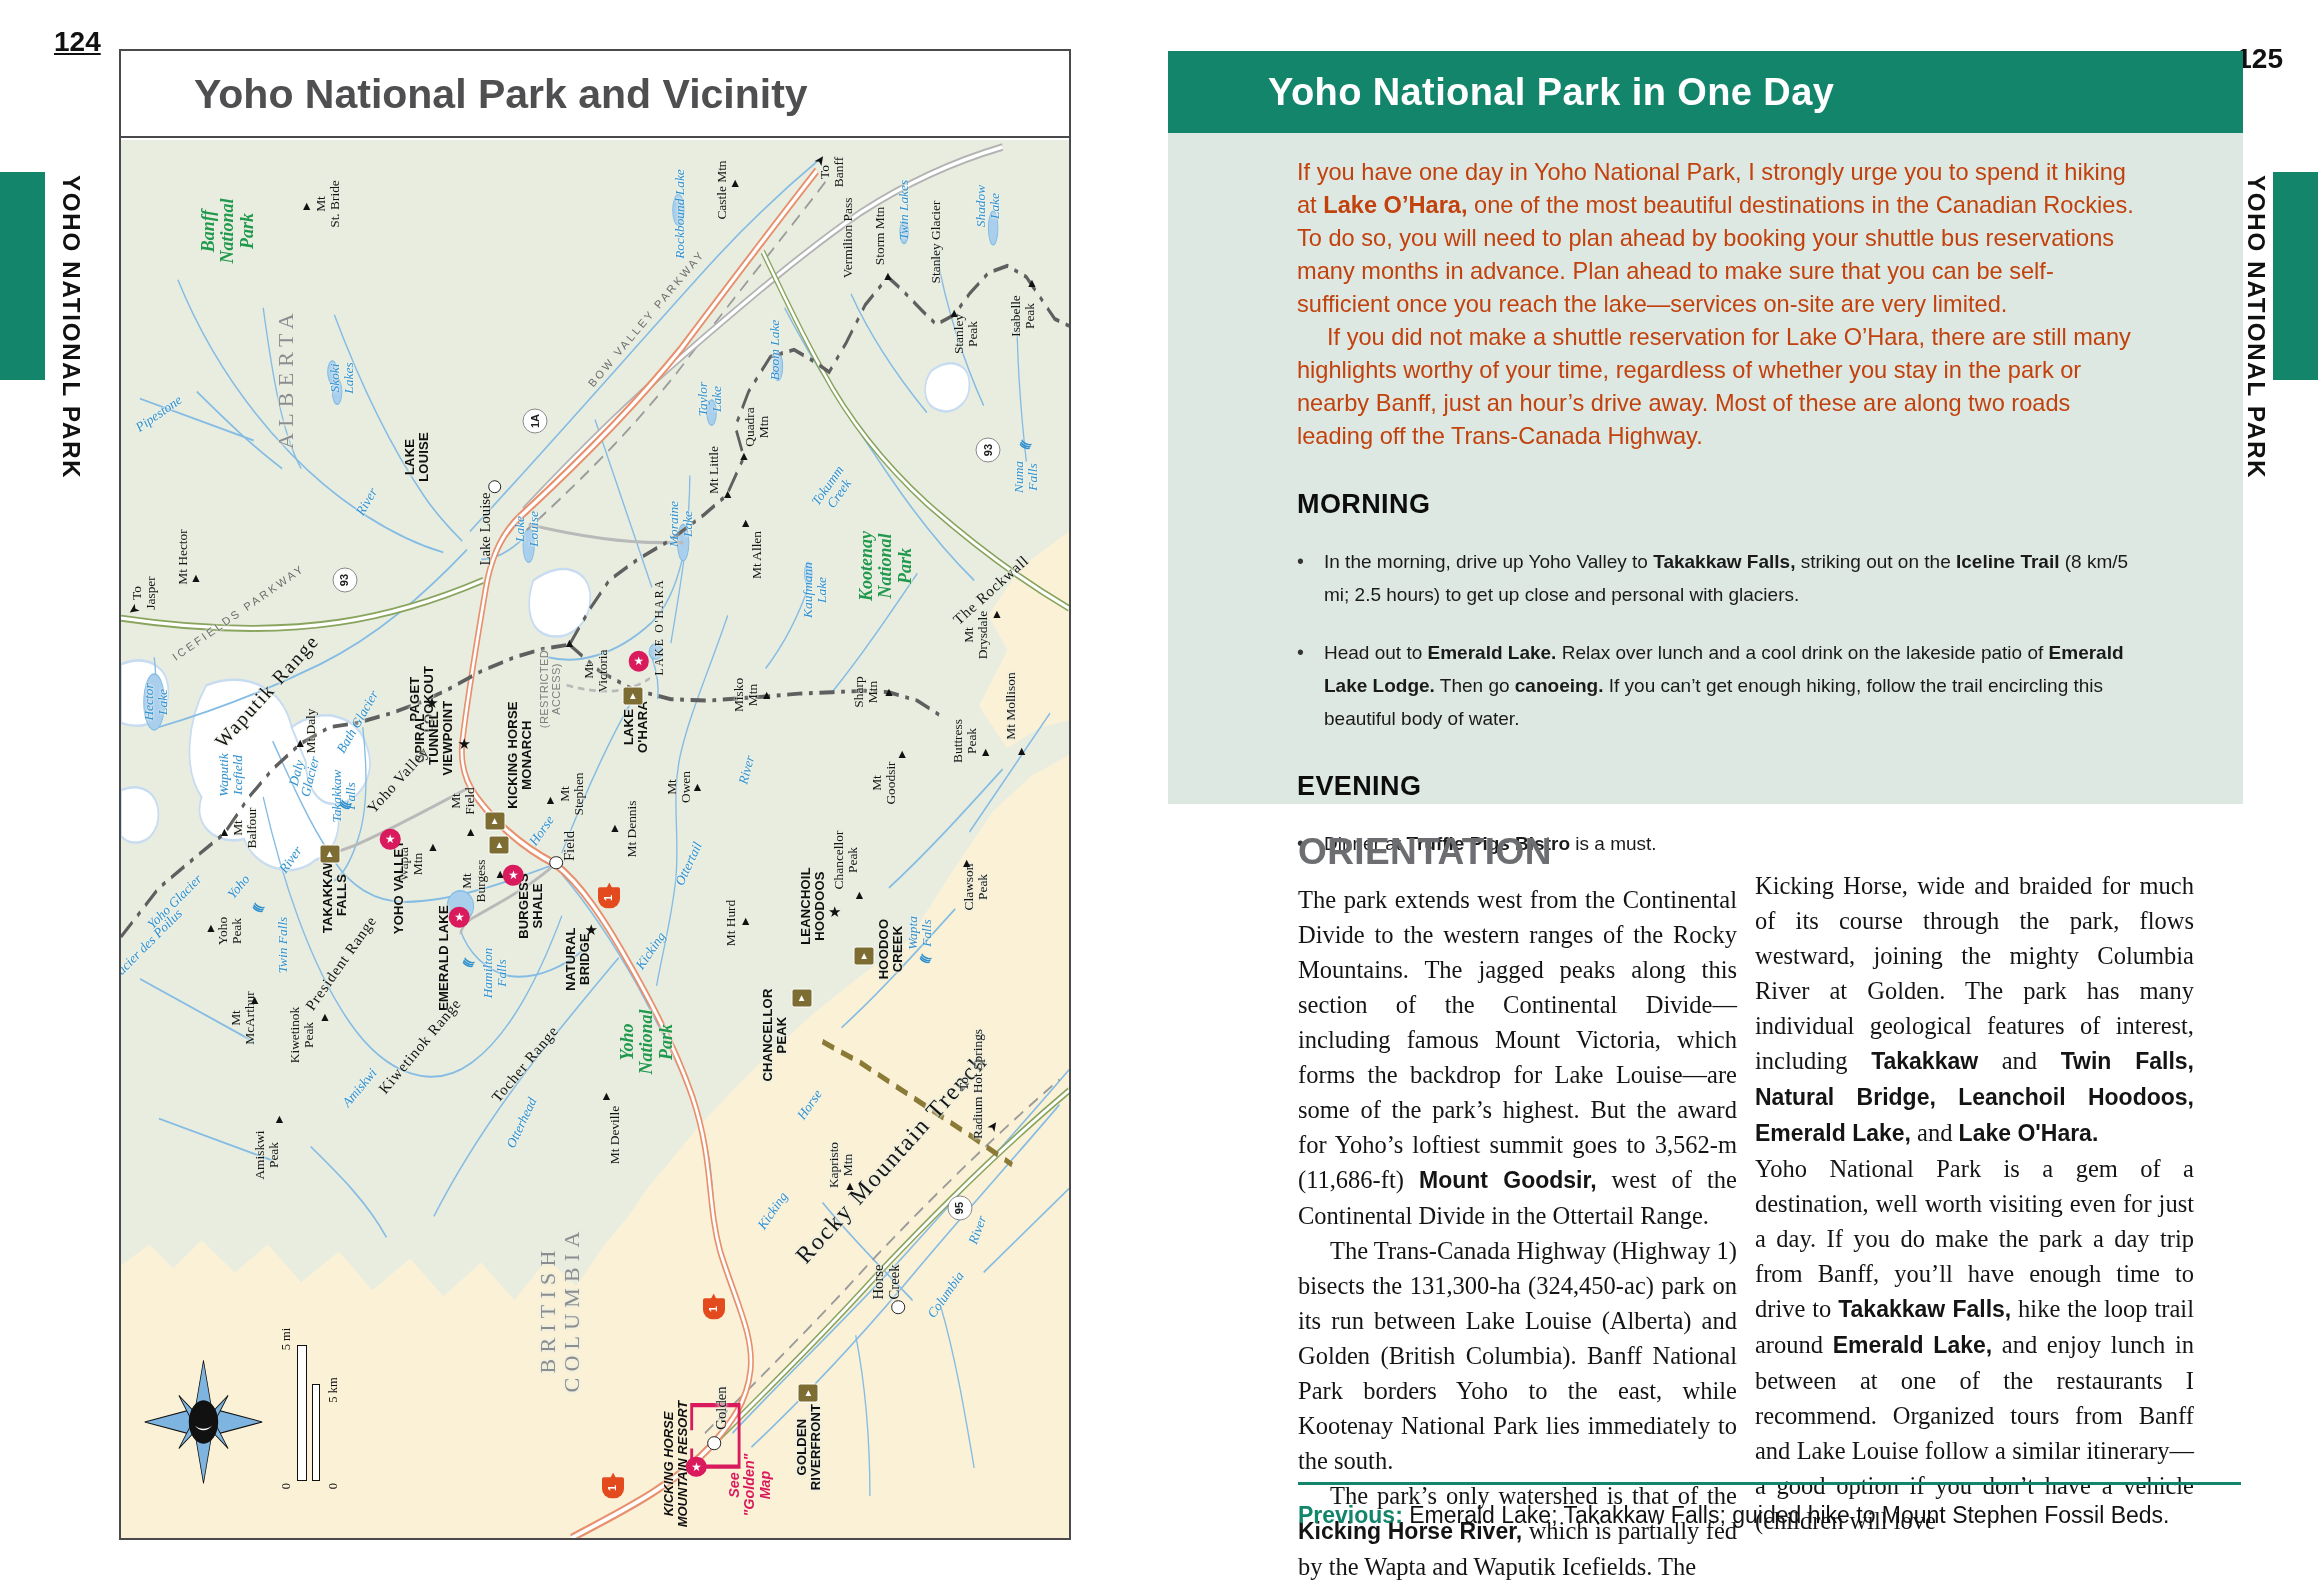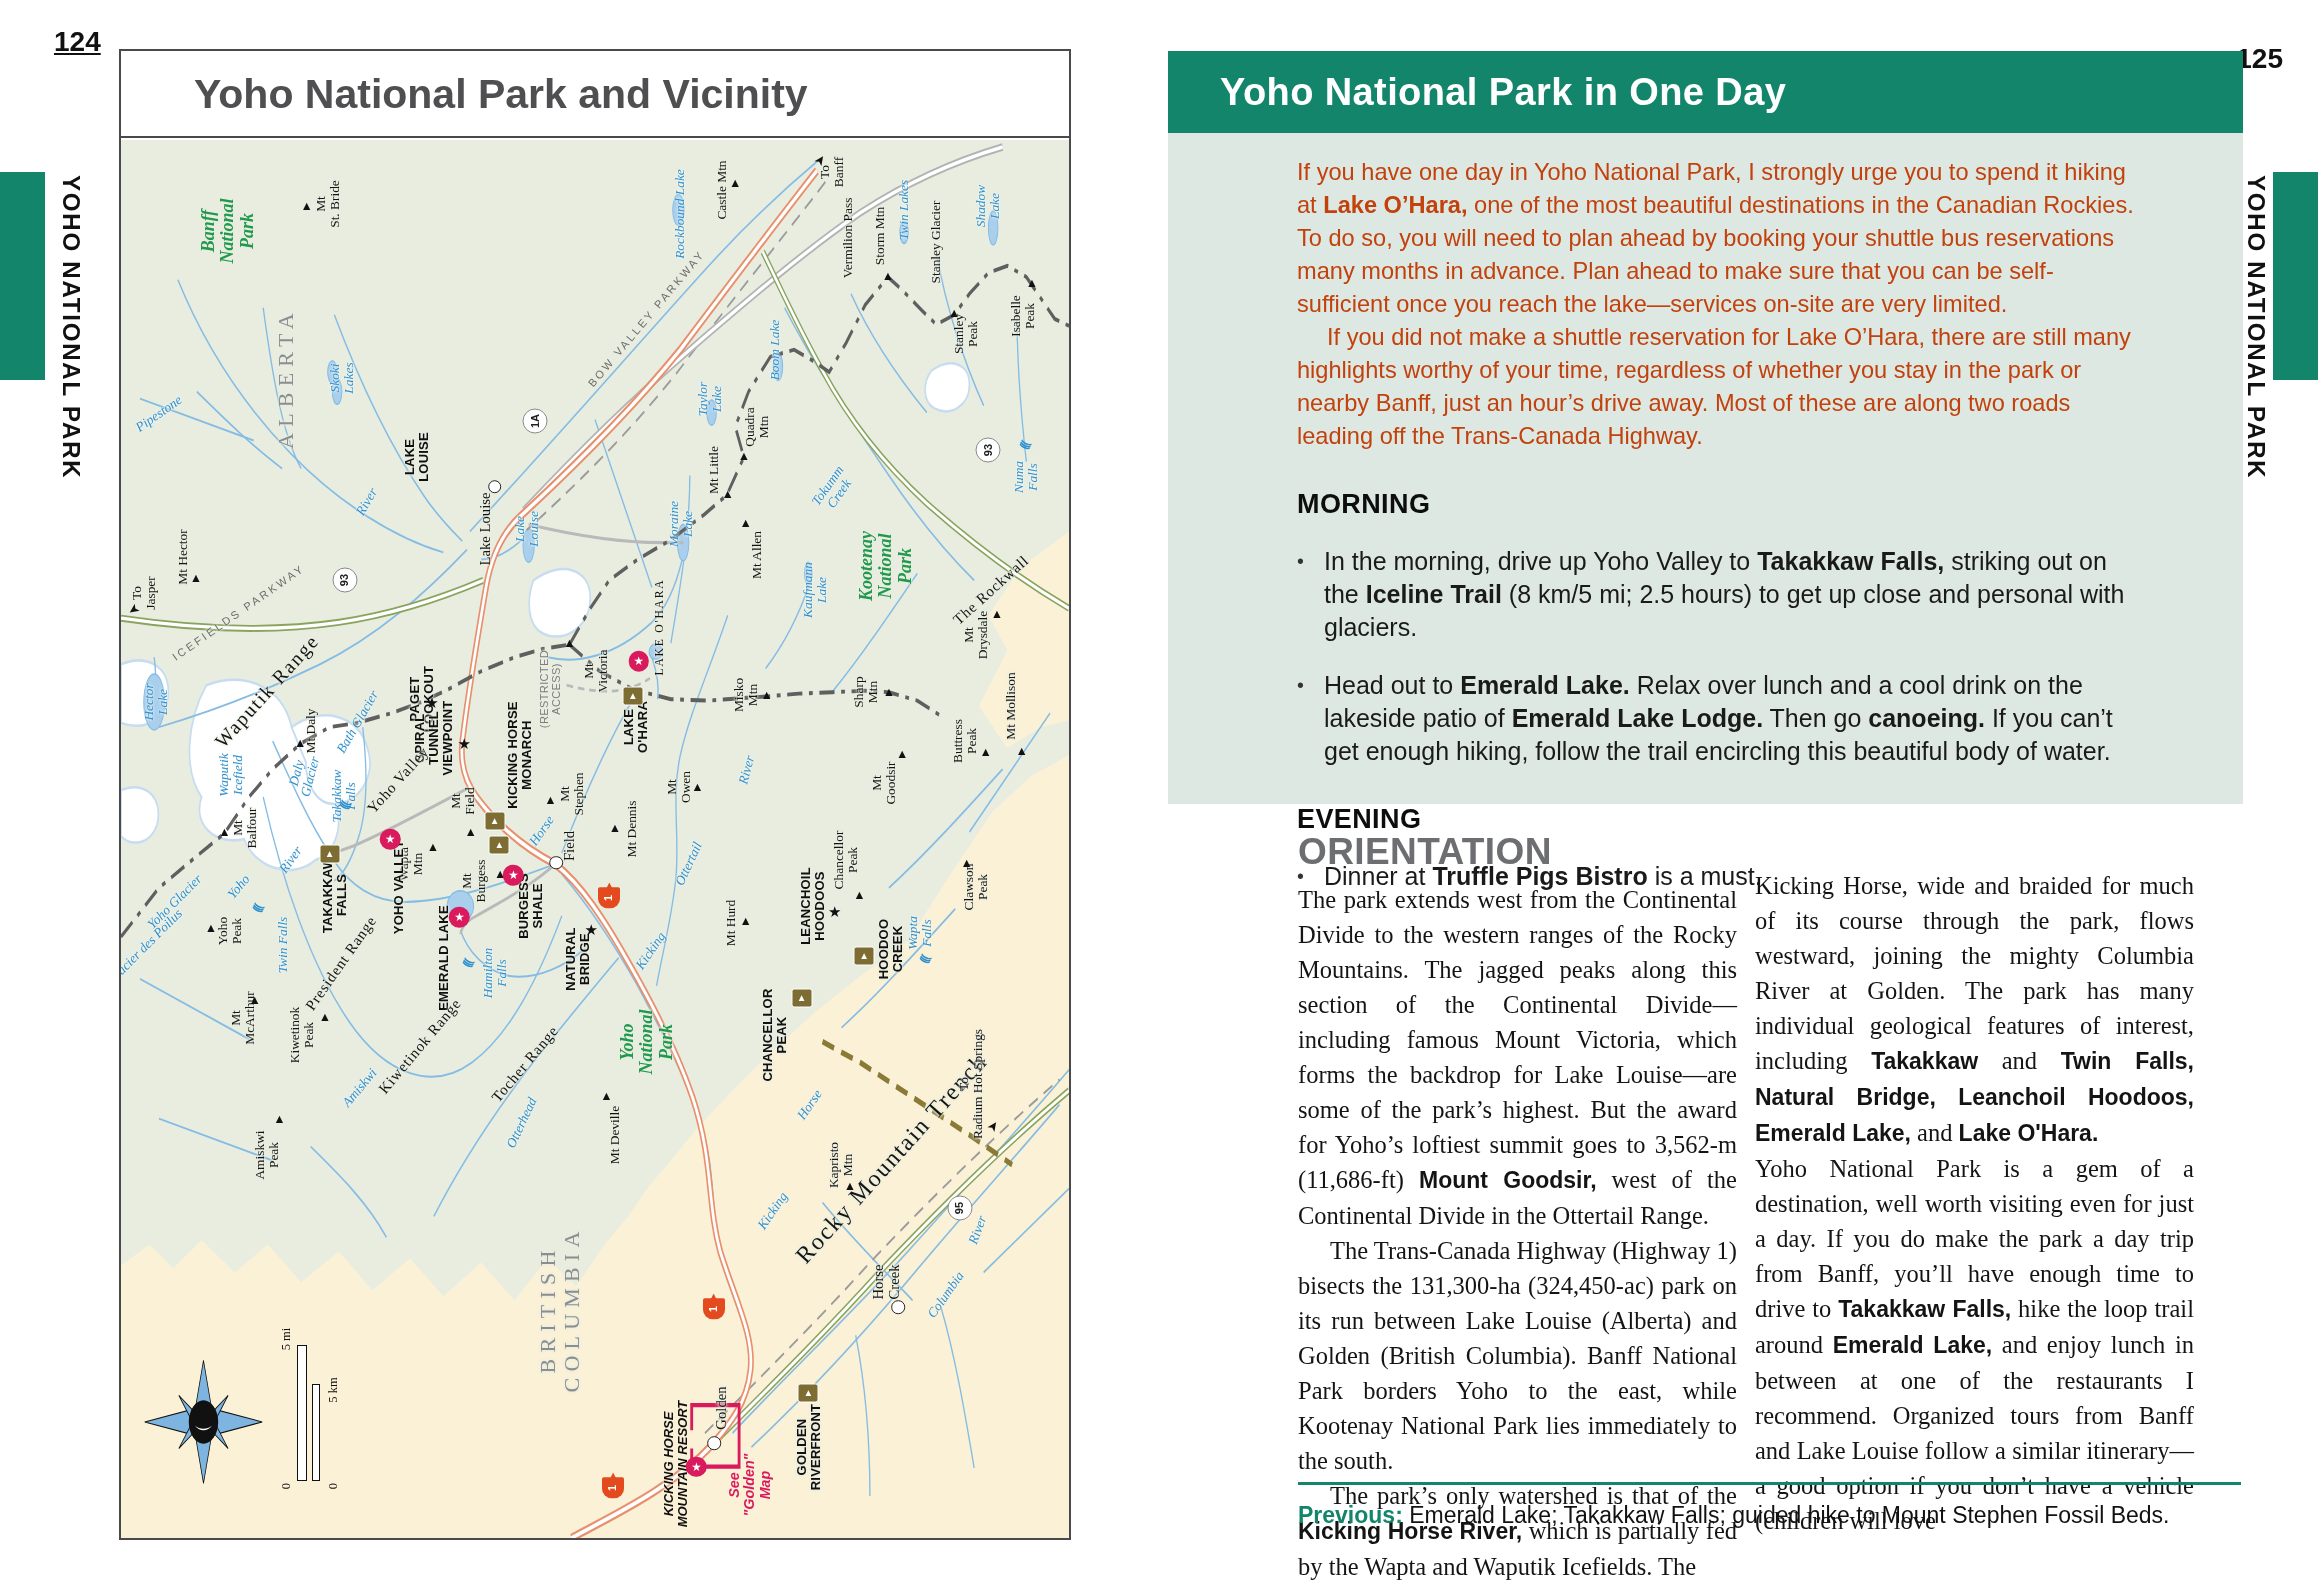--- a/index.html
+++ b/index.html
@@ -58,30 +58,30 @@
                    clip-path:polygon(50% 0,100% 100%,0 100%);}
   .mk-maple span{display:inline-block;font-size:10.7px;font-weight:bold;color:#fff;line-height:21.4px;
                  transform:rotate(-90deg);}
   .mk-arrow{color:#111;font-size:13.4px;}
   
   .scalebar{position:absolute;background:#fff;border:1.3px solid #111;}
   .scaletxt{position:absolute;font-family:"Liberation Serif",serif;font-size:12.5px;color:#111;
             transform:translate(-50%,-50%) rotate(-90deg);white-space:nowrap;}
   
   .banner{left:1168px;top:51px;width:1075px;height:82px;background:#12856b;}
-  .banner h1{margin:0;padding-left:52px;line-height:82px;font-size:38px;color:#fff;letter-spacing:0.4px;}
+  .banner h1{margin:0;padding-left:100px;line-height:82px;font-size:38px;color:#fff;letter-spacing:0.4px;}
   .mint{left:1168px;top:133px;width:1075px;height:671px;background:#dde8e3;box-sizing:border-box;
         padding:23px 98px 0 129px;}
   .mint p,.mint li{font-size:23.6px;line-height:33px;color:#c2410c;}
   .intro p{margin:0;text-align:left;}
   .intro p.ind{text-indent:30px;}
   .sec-h{font-size:27px;font-weight:bold;letter-spacing:0.4px;color:#0d0d0d;margin:36px 0 0 0;}
   .bullet{display:flex;margin-top:25px;}
   .bullet .dot{width:27px;font-size:19.6px;line-height:33px;color:#333;flex:none;}
-  .bullet .bt{font-size:25px;line-height:33px;}
+  .bullet .bt{font-size:19px;line-height:33px;}
   .grayhead{font-size:37px;font-weight:bold;color:#6d6e71;letter-spacing:0.4px;margin:0 0 9px 0;}
   .col{width:439px;font-family:"Liberation Serif",serif;}
   .col p{margin:0;font-size:24.5px;line-height:35px;text-align:justify;color:#141414;}
   .col p.ind{text-indent:32px;}
   .col strong{font-family:"Liberation Sans",sans-serif;font-size:23px;}
   .tealrule{left:1298px;top:1482px;width:943px;height:2.7px;background:#12856b;}
   .previous{left:1298px;top:1502px;width:981px;font-size:23px;color:#111;}
   .previous .plab{color:#12856b;font-weight:bold;}
 </style>
 </head>

